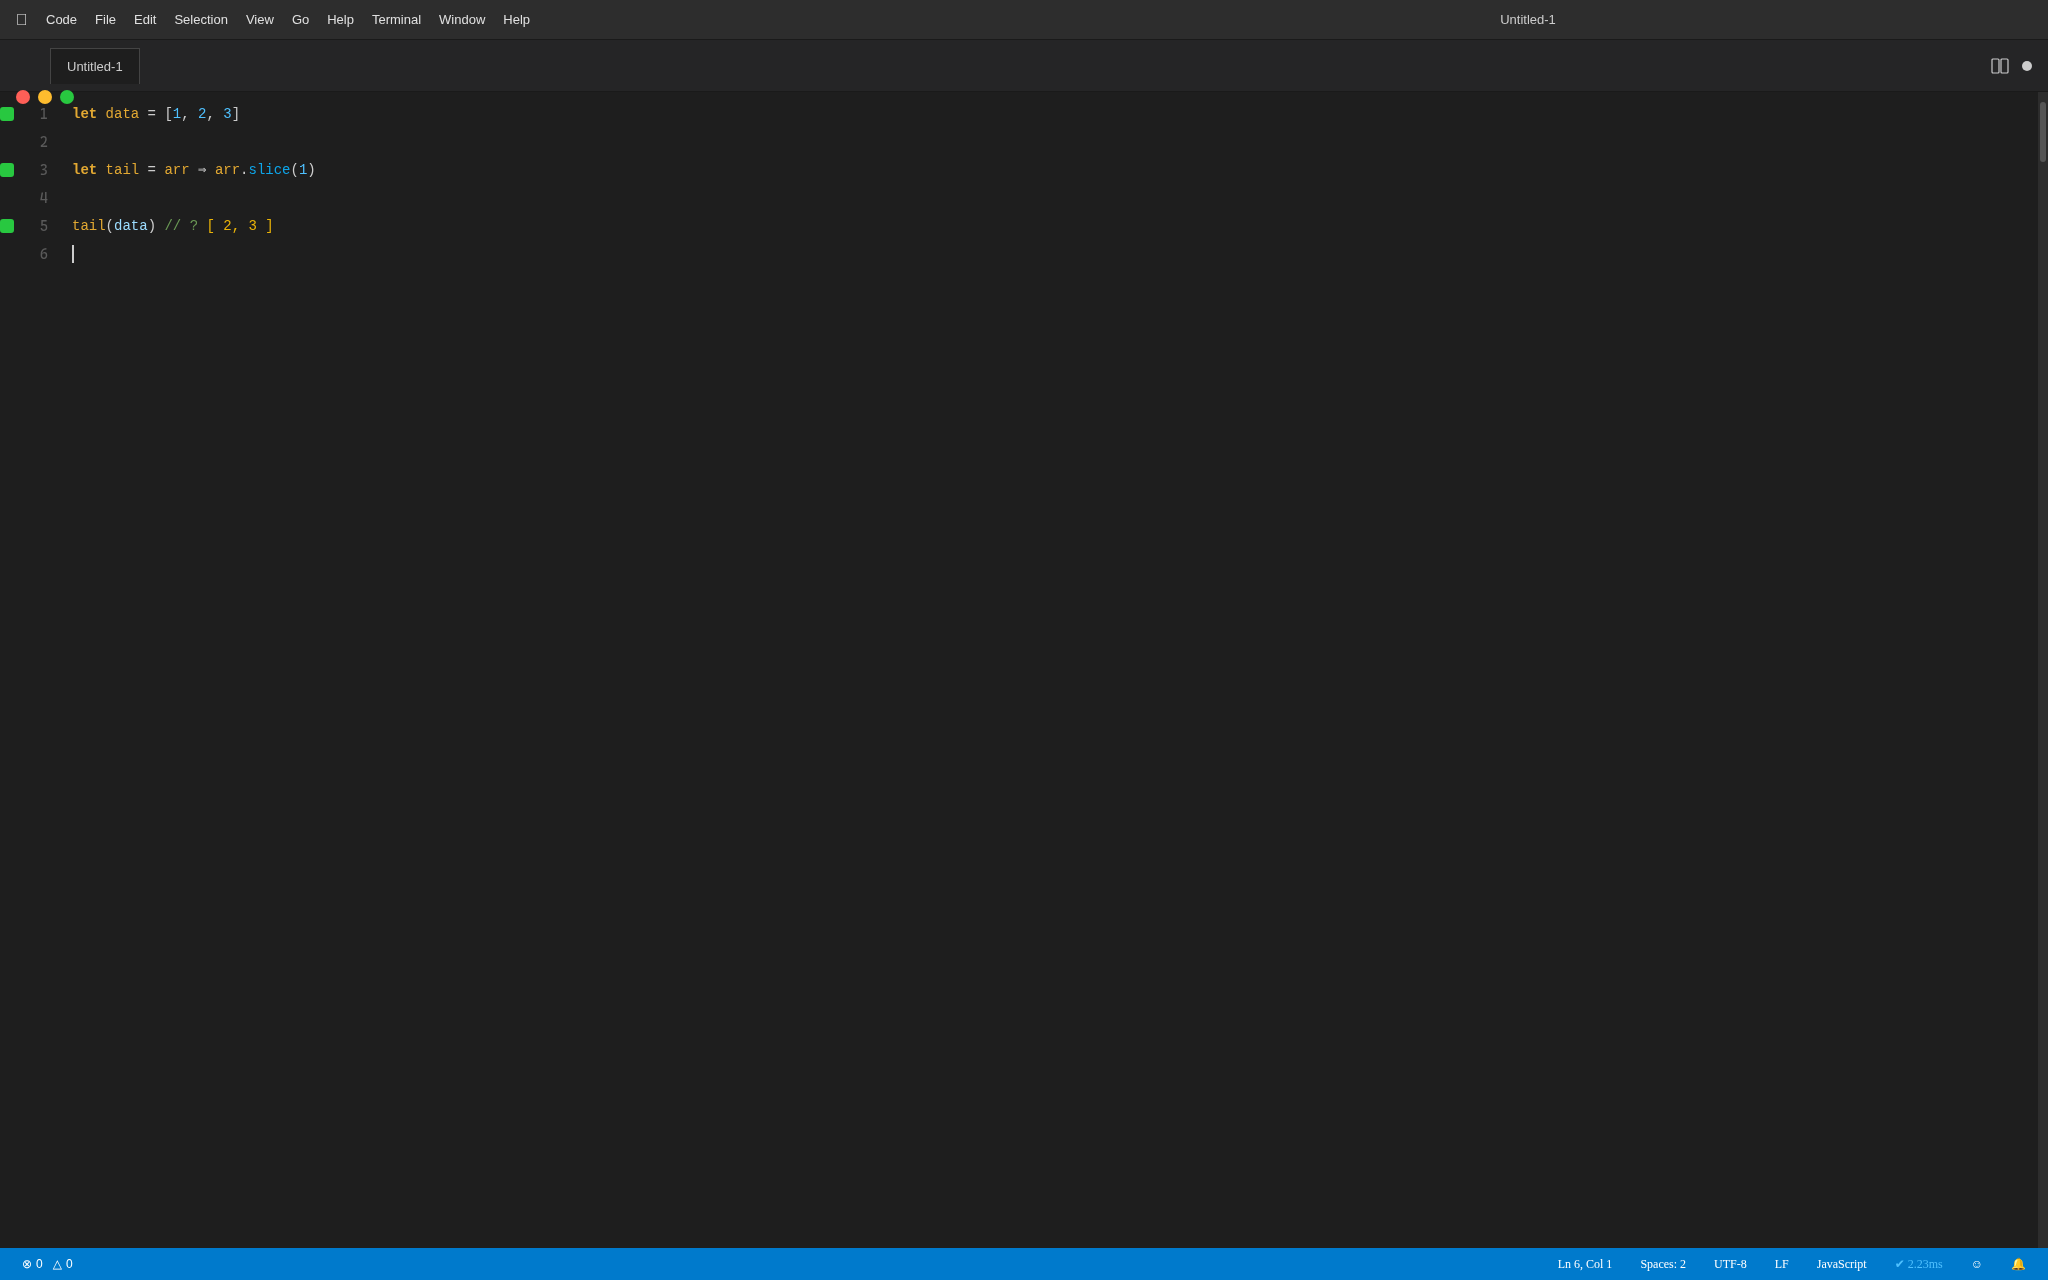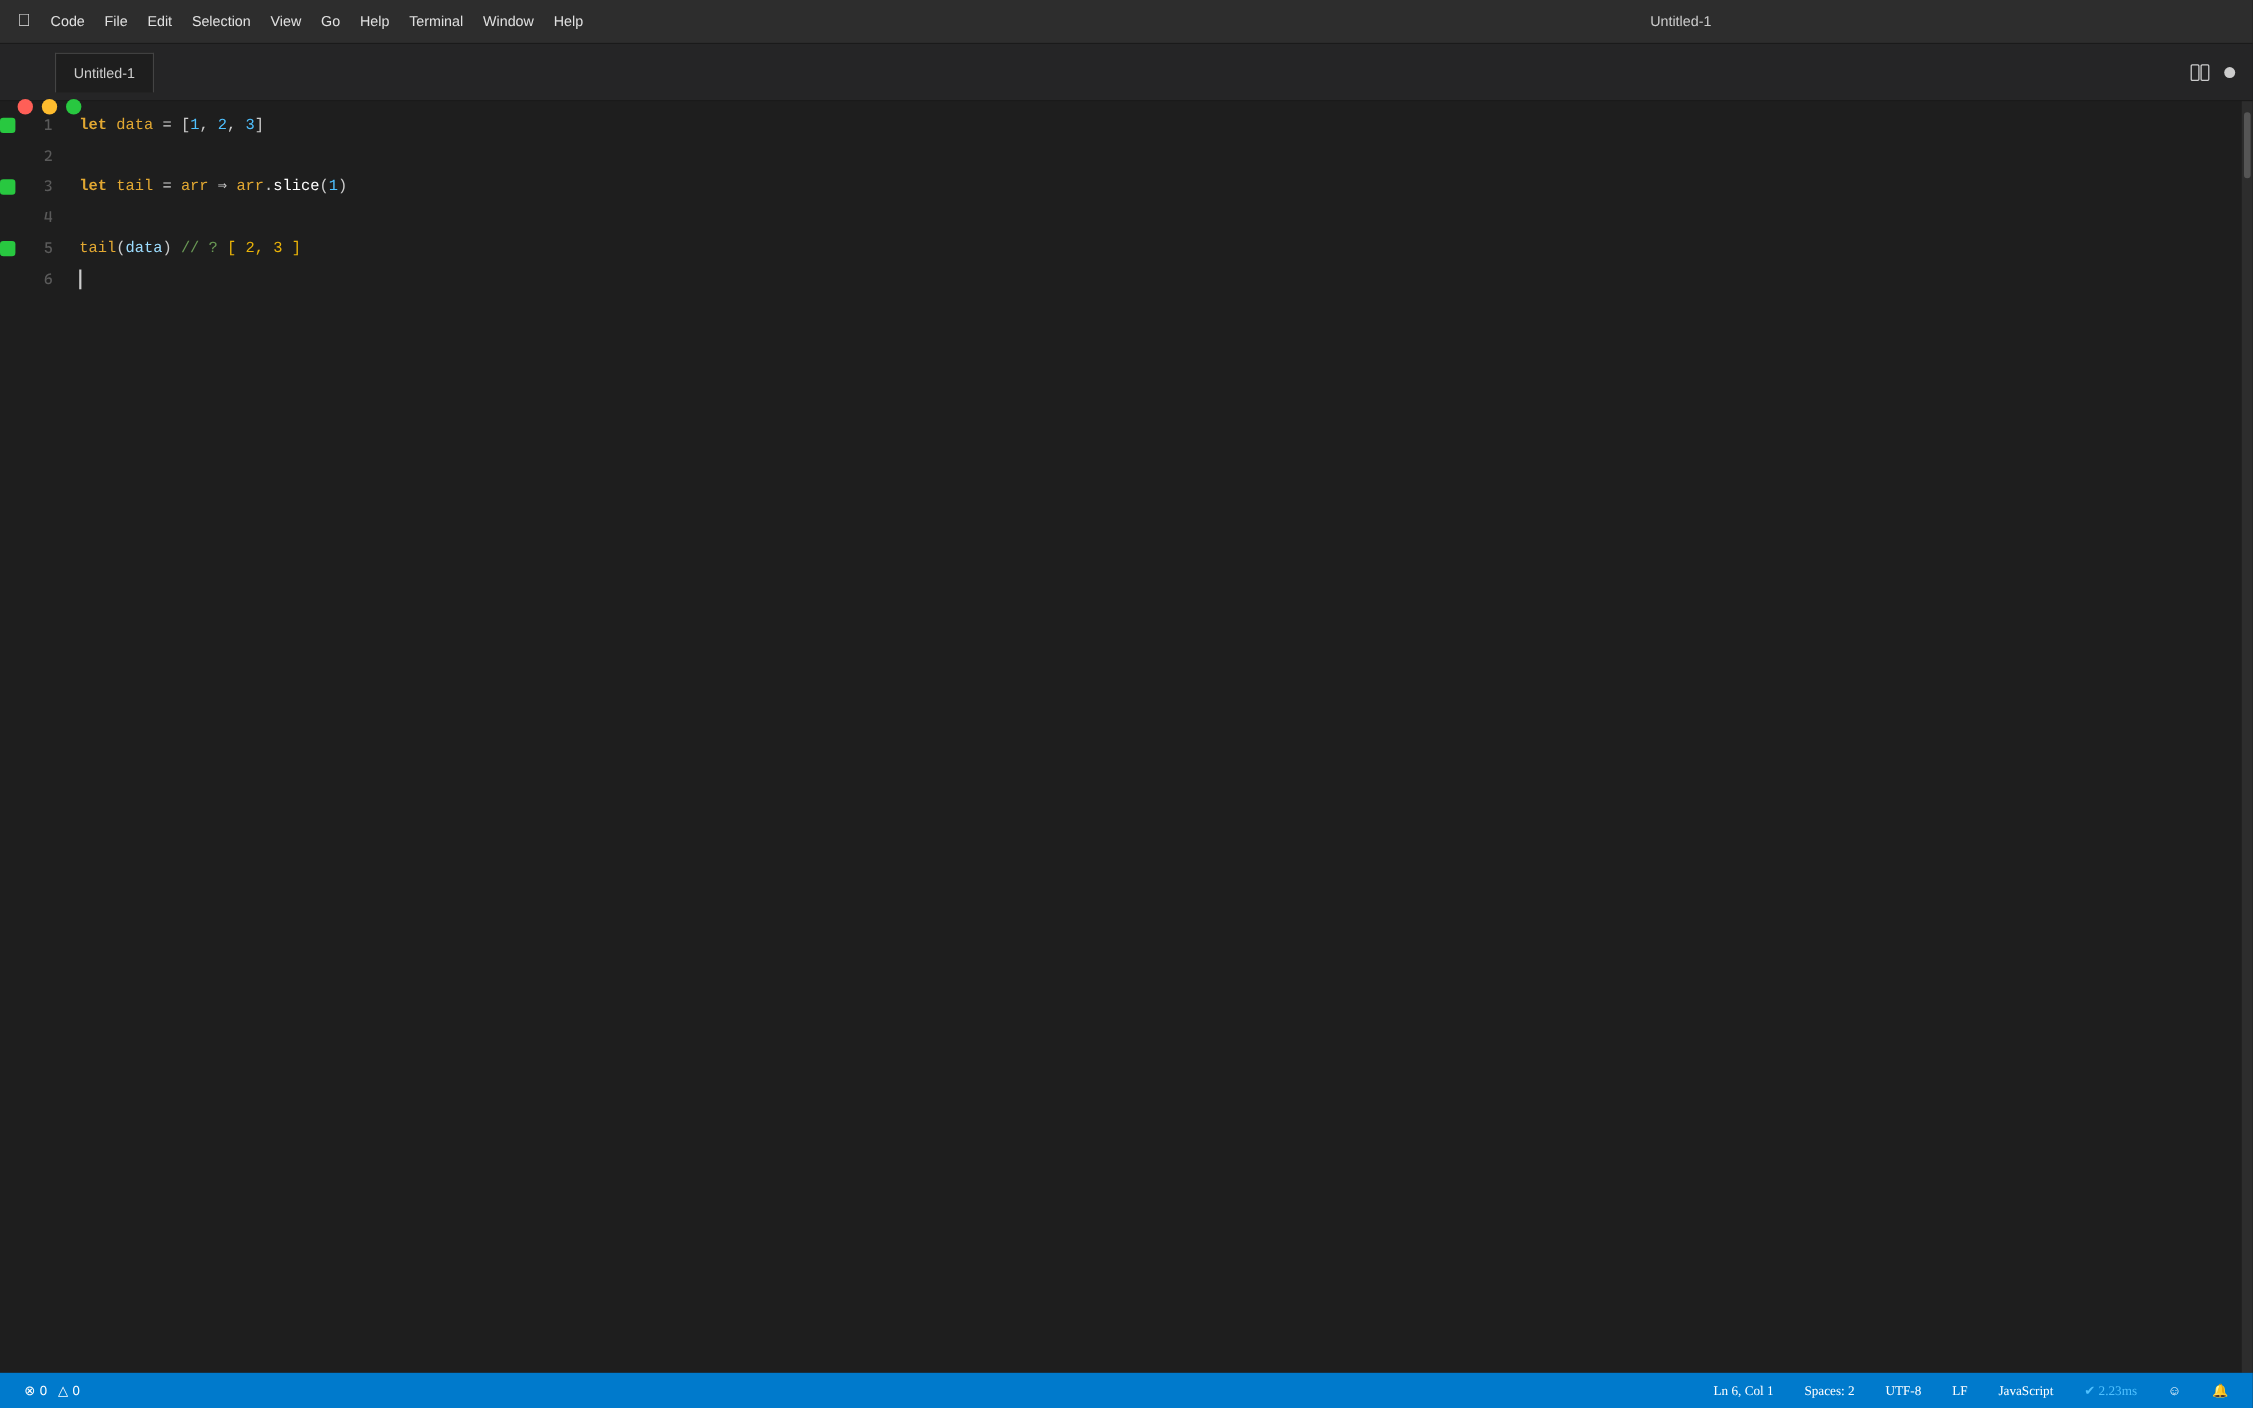--- a/index.html
+++ b/index.html
@@ -227,21 +227,21 @@
 
     
     .kw { color: #e2a832; font-weight: bold; }       
     .var-name { color: #e2a832; }                     
     .op { color: #cccccc; }                           
     .bracket { color: #cccccc; }                      
     .num { color: #4fc1ff; }                          
     .comma { color: #cccccc; }
     .arrow { color: #cccccc; }                        
     .param { color: #e2a832; }                        
-    .method { color: #ffffff; }                       
+    .method { color: #0ea5e9; }                       
     .dot { color: #cccccc; }
     .comment { color: #6a9955; }                      
     .result { color: #eab308; }                       
     .fn-call { color: #e2a832; }                      
     .paren { color: #cccccc; }
     .data-arg { color: #9cdcfe; }                     
 
     .breakpoint {
       width: 14px;
       height: 14px;

